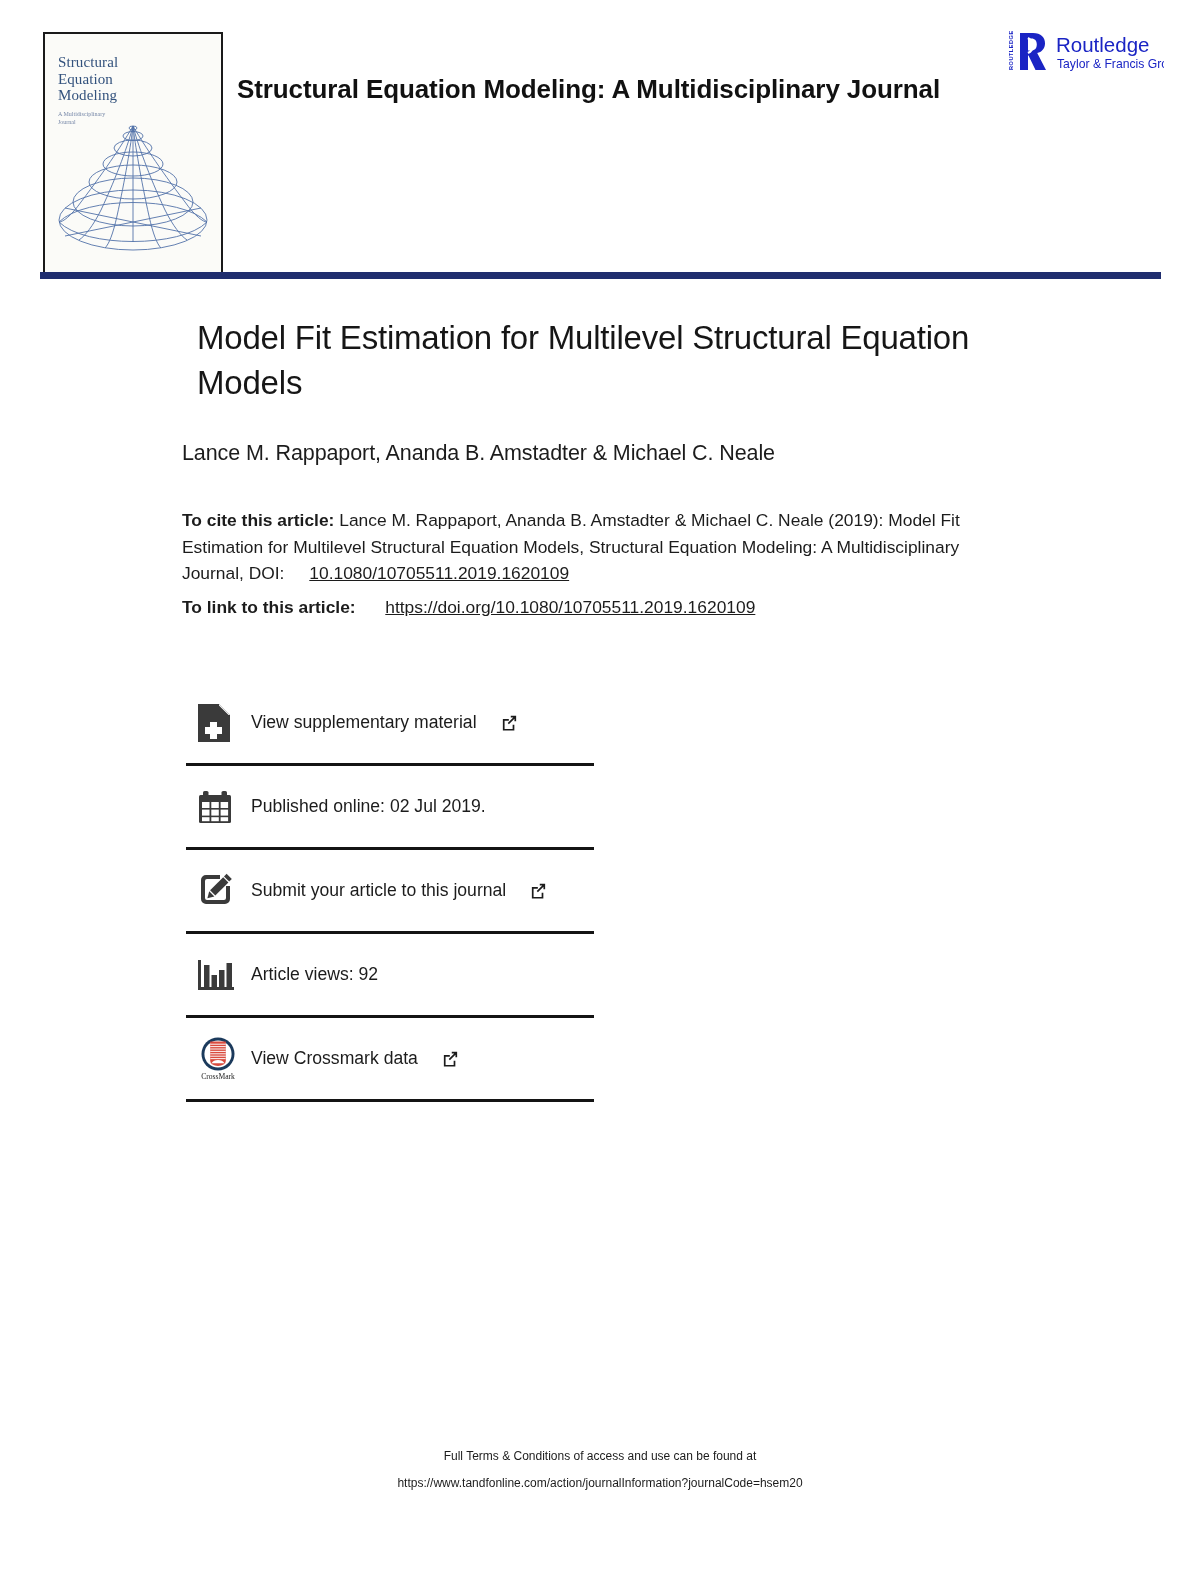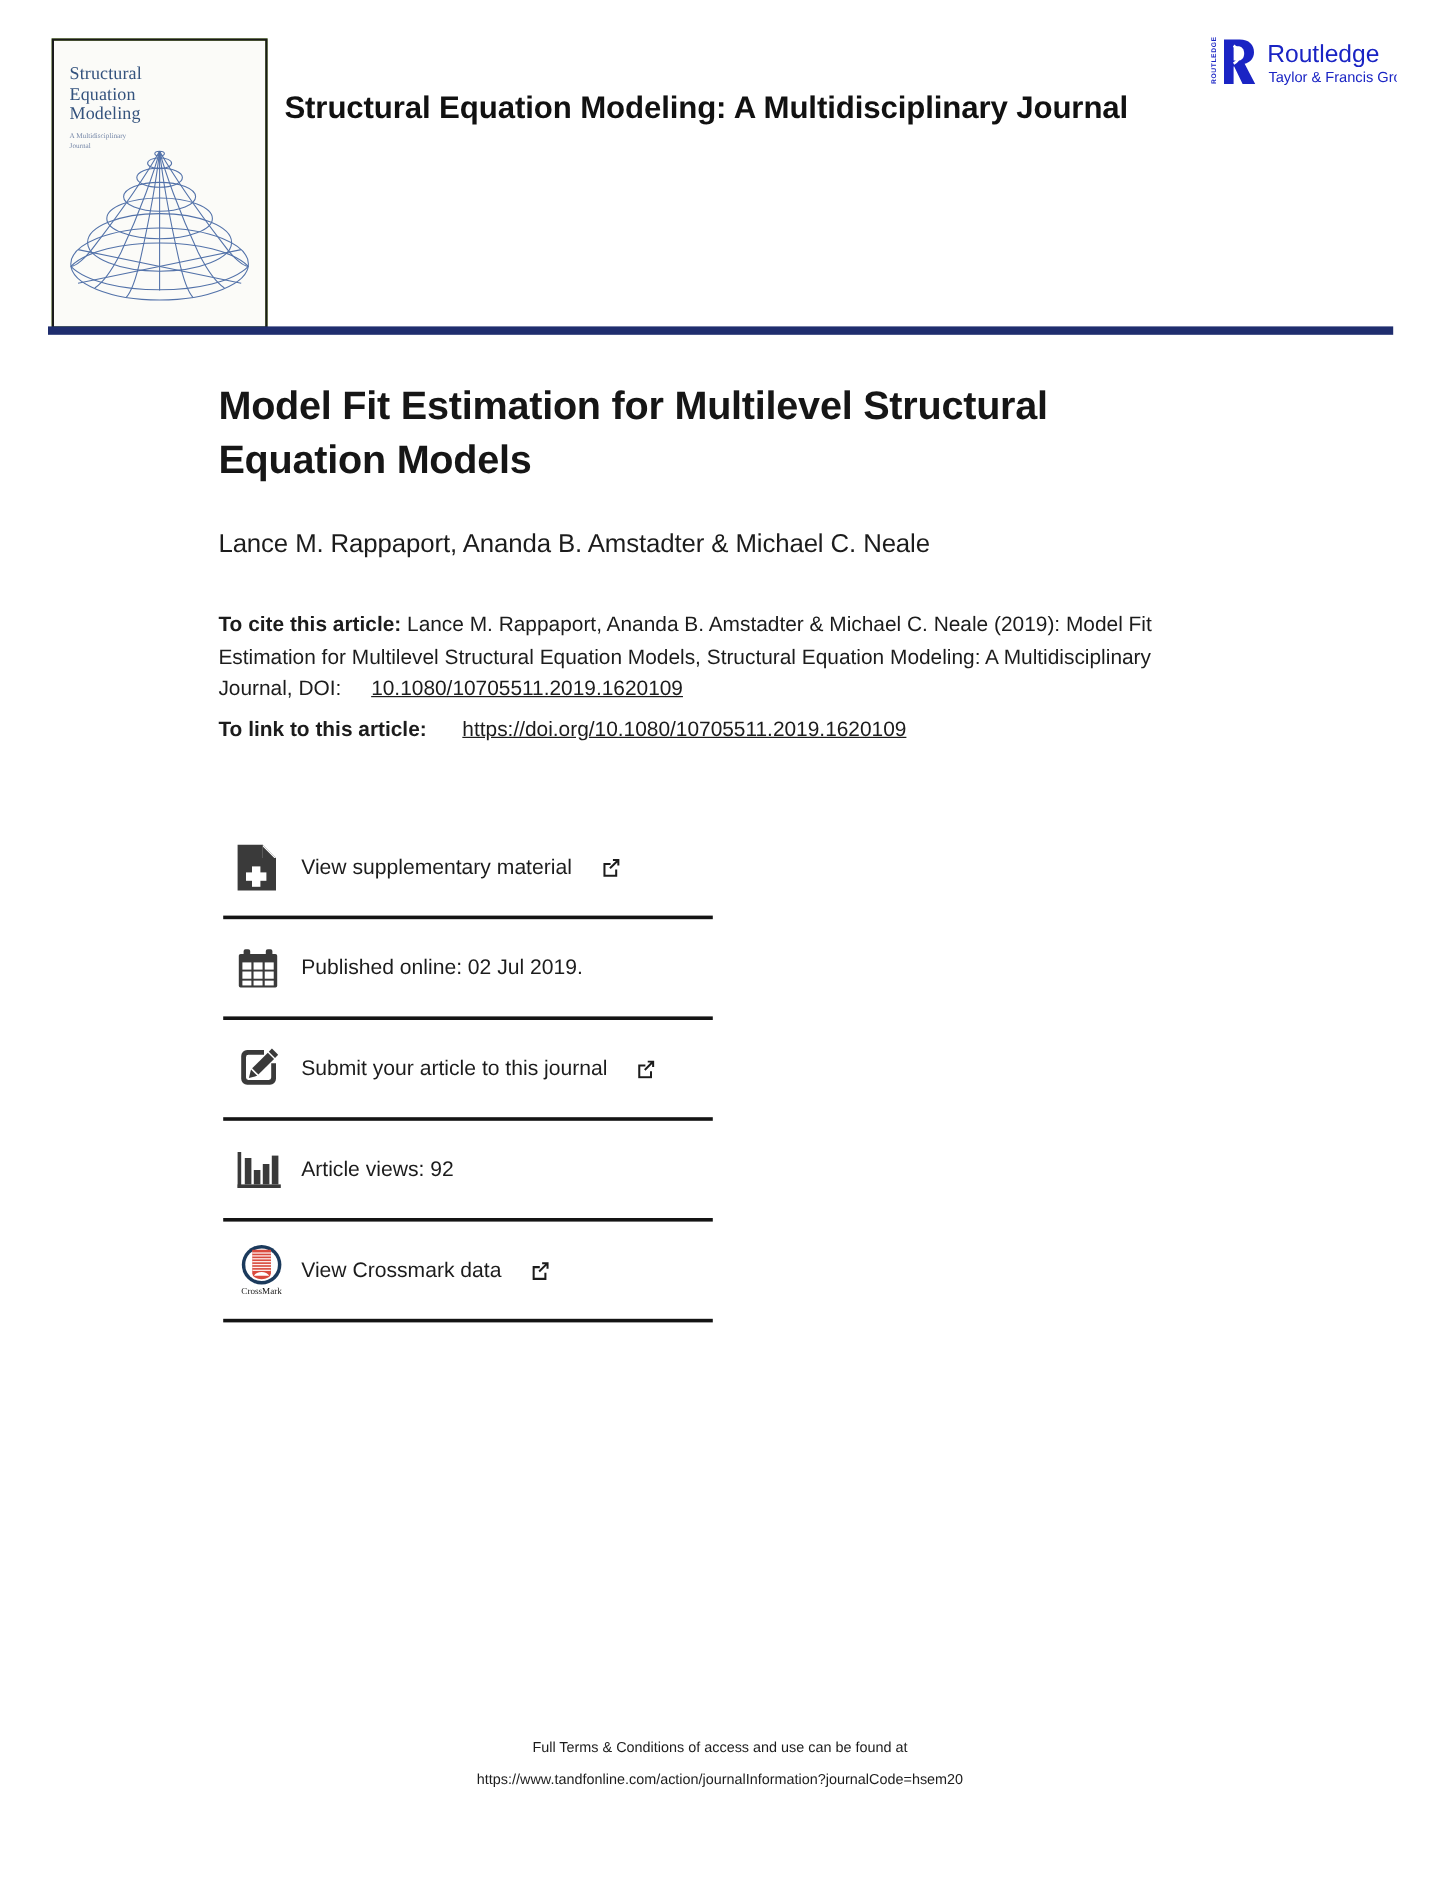--- a/index.html
+++ b/index.html
@@ -21,21 +21,21 @@
     position: absolute;
     left: 0; top: 0;
     width: 1200px;
     height: 282px;
   }
   .cover-thumb {
     position: absolute;
     left: 43px; top: 32px;
     width: 176px; height: 238px;
     border: 2px solid #1a1a1a;
-    background: #bef264;
+    background: #86efac;
     overflow: hidden;
   }
   .cover-inner {
     position: absolute;
     inset: 0;
     background: #fbfbf8;
   }
   .cover-title {
     position: absolute;
     left: 13px; top: 20px;
@@ -98,24 +98,24 @@
   }
 
   
   .article {
     position: absolute;
     left: 0; top: 282px;
     width: 1200px;
   }
   .art-title {
     position: absolute;
-    left: 182px; top: 33px;
+    left: 197px; top: 33px;
     width: 790px;
     font-size: 33px;
-    font-weight: bold;
+    font-weight: normal;
     line-height: 45px;
     color: #161616;
     letter-spacing: -0.2px;
   }
   .art-authors {
     position: absolute;
     left: 182px; top: 159px;
     font-size: 21.5px;
     color: #1c1c1c;
     letter-spacing: -0.1px;

